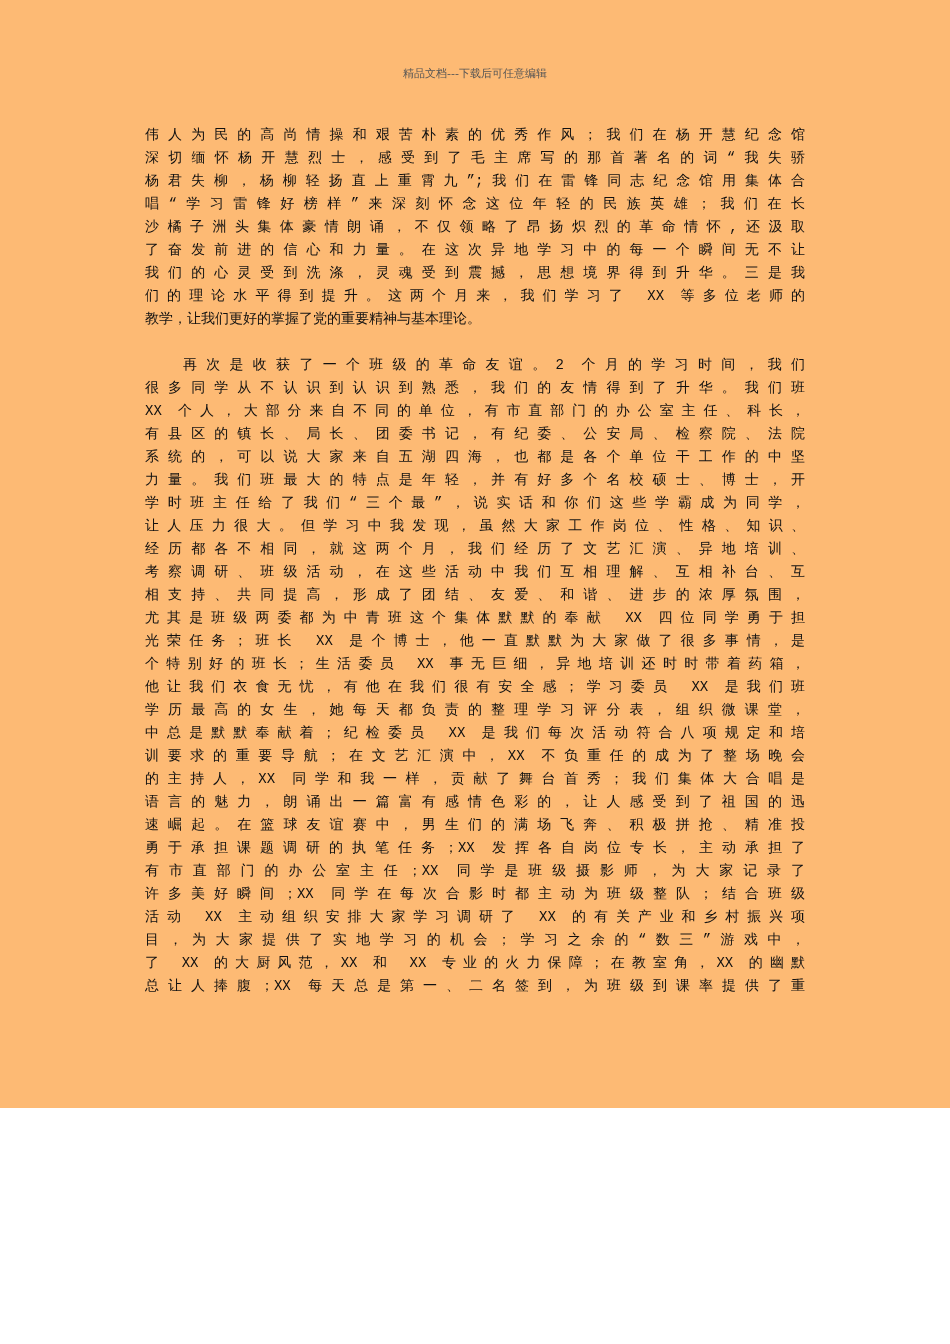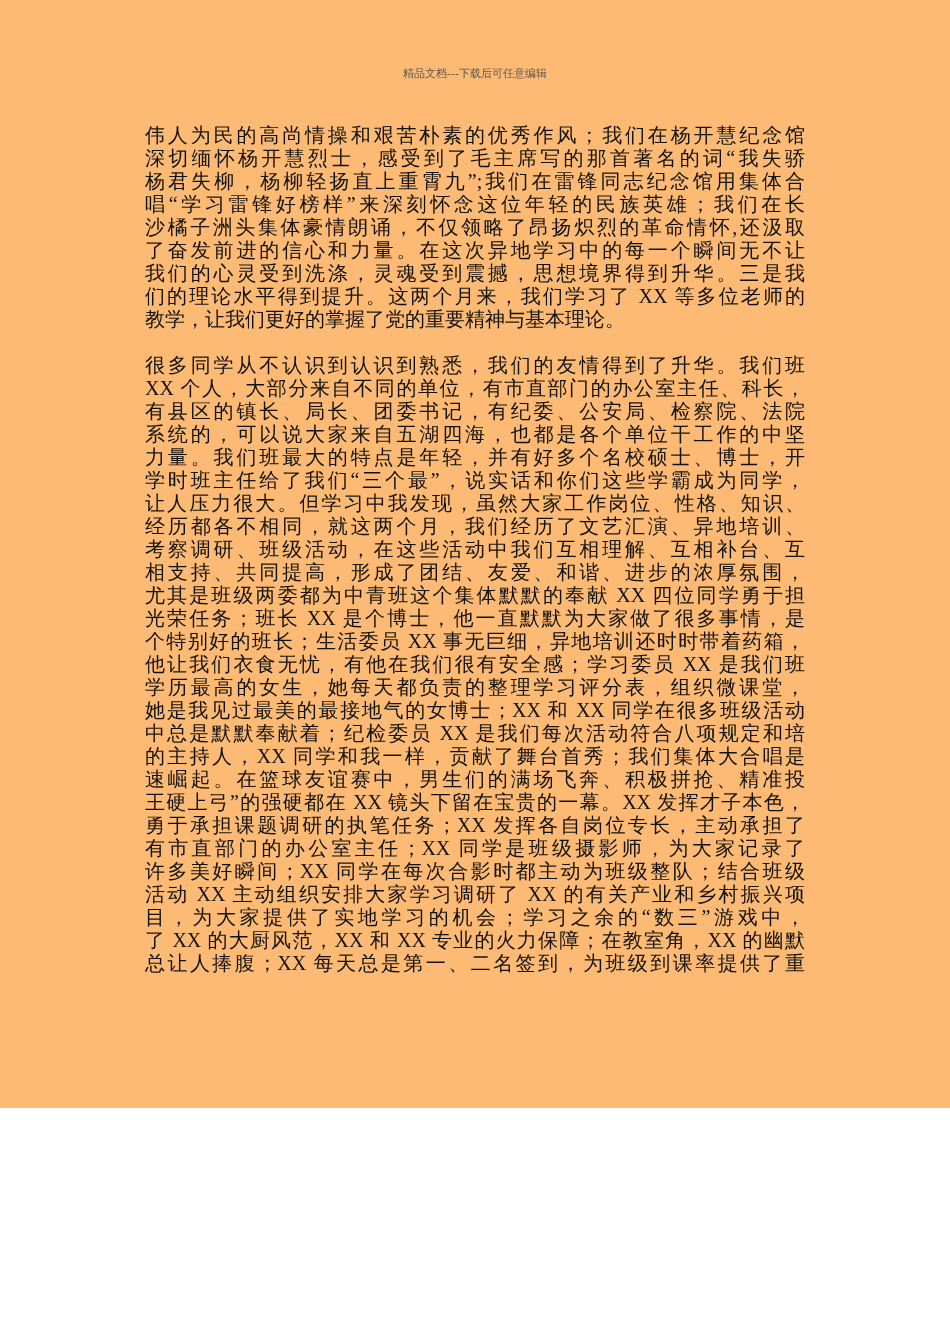--- a/index.html
+++ b/index.html
@@ -5,21 +5,21 @@
   html, body { margin: 0; padding: 0; background: #ffffff; }
   body { width: 950px; height: 1344px; position: relative; overflow: hidden; }
   .page { position: absolute; left: 0; top: 0; width: 950px; height: 1108px; background: #fdba74; padding-left: 27px; }
   .header {
     position: absolute; top: 66px; left: 0; width: 950px; text-align: center;
     font-family: "DejaVu Sans", sans-serif; font-size: 11px; color: #555555;
     letter-spacing: 0px;
   }
   .body-text {
     position: absolute; left: 145px; top: 124px; width: 660px;
-    font-family: Liberation Serif, serif; font-size: 20px; color: #111111;
+    font-family: Liberation Mono, monospace; font-size: 14px; color: #111111;
   }
   .line {
     display: block; height: 23px; line-height: 23px; white-space: nowrap;
     text-align: justify; text-align-last: justify; width: 660px;
   }
   .line.last { text-align-last: left; }
   .line.indent { padding-left: 38px; width: 622px; }
   .para-gap { height: 23px; }
 </style>
 </head>
@@ -37,40 +37,41 @@
       <span class="line">沙橘子洲头集体豪情朗诵，不仅领略了昂扬炽烈的革命情怀,还汲取</span>
       <span class="line">了奋发前进的信心和力量。在这次异地学习中的每一个瞬间无不让</span>
       <span class="line">我们的心灵受到洗涤，灵魂受到震撼，思想境界得到升华。三是我</span>
       <span class="line">们的理论水平得到提升。这两个月来，我们学习了 XX 等多位老师的</span>
       <span class="line last">教学，让我们更好的掌握了党的重要精神与基本理论。</span>
     </div>
 
     <div class="para-gap"></div>
 
     <div>
+      <span class="line indent">再次是收获了一个班级的革命友谊。2 个月的学习时间，我们</span>
       <span class="line">很多同学从不认识到认识到熟悉，我们的友情得到了升华。我们班</span>
       <span class="line">XX 个人，大部分来自不同的单位，有市直部门的办公室主任、科长，</span>
       <span class="line">有县区的镇长、局长、团委书记，有纪委、公安局、检察院、法院</span>
       <span class="line">系统的，可以说大家来自五湖四海，也都是各个单位干工作的中坚</span>
       <span class="line">力量。我们班最大的特点是年轻，并有好多个名校硕士、博士，开</span>
       <span class="line">学时班主任给了我们“三个最”，说实话和你们这些学霸成为同学，</span>
       <span class="line">让人压力很大。但学习中我发现，虽然大家工作岗位、性格、知识、</span>
       <span class="line">经历都各不相同，就这两个月，我们经历了文艺汇演、异地培训、</span>
       <span class="line">考察调研、班级活动，在这些活动中我们互相理解、互相补台、互</span>
       <span class="line">相支持、共同提高，形成了团结、友爱、和谐、进步的浓厚氛围，</span>
       <span class="line">尤其是班级两委都为中青班这个集体默默的奉献 XX 四位同学勇于担</span>
       <span class="line">光荣任务；班长 XX 是个博士，他一直默默为大家做了很多事情，是</span>
       <span class="line">个特别好的班长；生活委员 XX 事无巨细，异地培训还时时带着药箱，</span>
       <span class="line">他让我们衣食无忧，有他在我们很有安全感；学习委员 XX 是我们班</span>
       <span class="line">学历最高的女生，她每天都负责的整理学习评分表，组织微课堂，</span>
-      <span class="line">她是我见过最美的最接地气的女博士；XX 和 XX 同学在很多班级活动</span>
       <span class="line">中总是默默奉献着；纪检委员 XX 是我们每次活动符合八项规定和培</span>
+      <span class="line">训要求的重要导航；在文艺汇演中，XX 不负重任的成为了整场晚会</span>
       <span class="line">的主持人，XX 同学和我一样，贡献了舞台首秀；我们集体大合唱是</span>
+      <span class="line">语言的魅力，朗诵出一篇富有感情色彩的，让人感受到了祖国的迅</span>
       <span class="line">速崛起。在篮球友谊赛中，男生们的满场飞奔、积极拼抢、精准投</span>
-      <span class="line">王硬上弓”的强硬都在 XX 镜头下留在宝贵的一幕。XX 发挥才子本色，</span>
       <span class="line">勇于承担课题调研的执笔任务；XX 发挥各自岗位专长，主动承担了</span>
       <span class="line">有市直部门的办公室主任；XX 同学是班级摄影师，为大家记录了</span>
       <span class="line">许多美好瞬间；XX 同学在每次合影时都主动为班级整队；结合班级</span>
       <span class="line">活动 XX 主动组织安排大家学习调研了 XX 的有关产业和乡村振兴项</span>
       <span class="line">目，为大家提供了实地学习的机会；学习之余的“数三”游戏中，</span>
       <span class="line">了 XX 的大厨风范，XX 和 XX 专业的火力保障；在教室角，XX 的幽默</span>
       <span class="line">总让人捧腹；XX 每天总是第一、二名签到，为班级到课率提供了重</span>
     </div>
   </div>
 </div>

